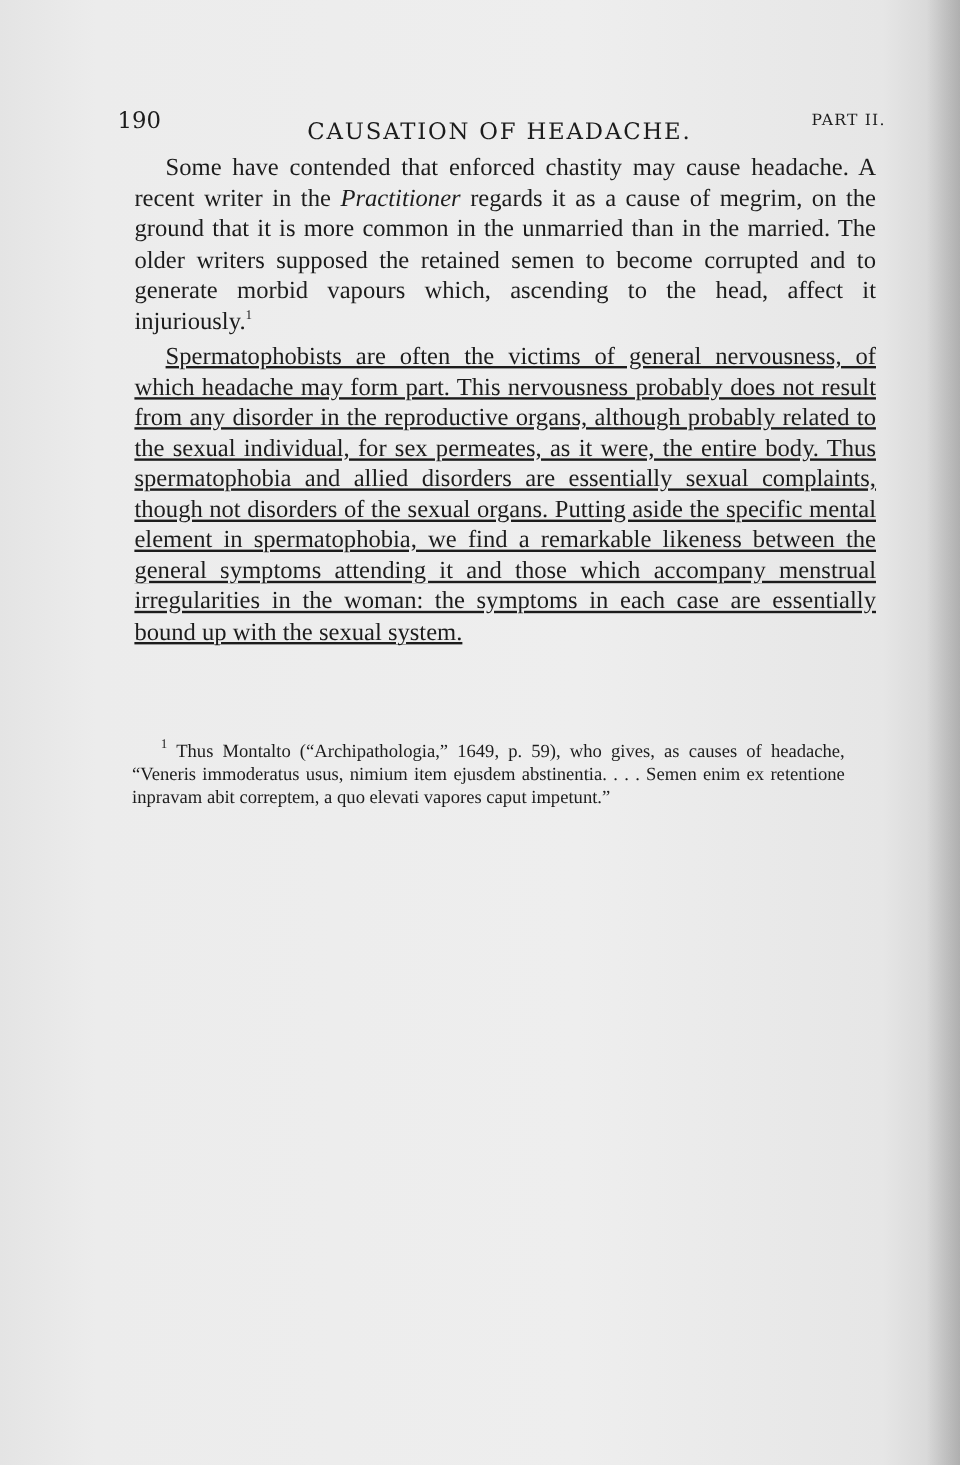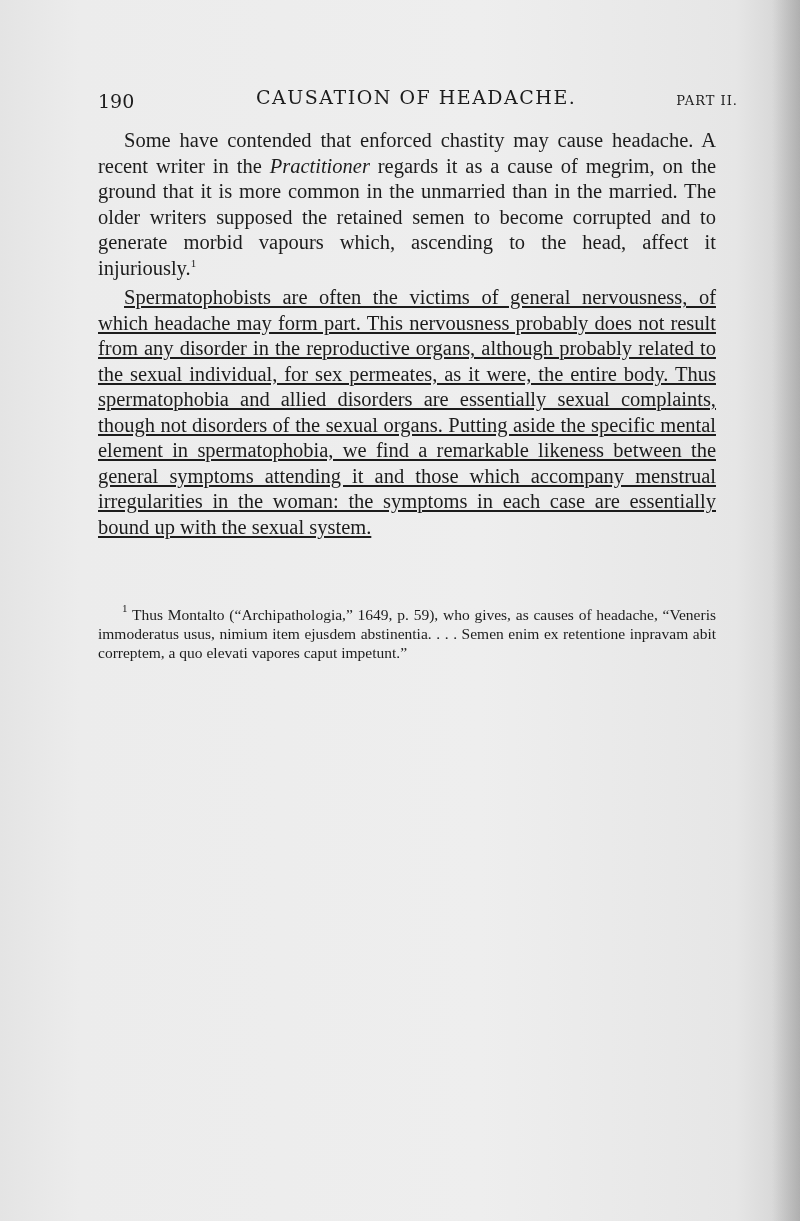--- a/index.html
+++ b/index.html
@@ -15,36 +15,36 @@
     background: linear-gradient(90deg, #e4e4e4 0%, #ececec 10%, #eeeeee 60%, #e6e6e6 92%, #cfcfcf 100%);
   }
   .spine {
     position: absolute; right: 0; top: 0; width: 28px; height: 1221px;
     background: linear-gradient(90deg, rgba(0,0,0,0) 0%, rgba(80,80,80,0.25) 100%);
   }
   .header {
     position: absolute; top: 86px; left: 98px; width: 640px; height: 30px;
   }
   .header .num { position: absolute; left: 0; top: 4px; font-size: 19px; }
-  .header .title { position: absolute; left: 158px; top: 0; font-size: 19px; letter-spacing: 1.5px; }
+  .header .title { position: absolute; left: 158px; top: 13px; font-size: 19px; letter-spacing: 1.5px; }
   .header .part { position: absolute; right: 0; top: 7px; font-size: 13px; letter-spacing: 1px; margin-left: 24px; }
   .body {
-    position: absolute; left: 98px; top: 128px; width: 618px;
+    position: absolute; left: 112px; top: 128px; width: 618px;
     font-family: "Liberation Serif", "DejaVu Serif", serif;
     font-size: 20.5px; line-height: 25.5px; text-align: justify;
   }
   .body p { margin: 0 0 0 0; text-indent: 26px; }
   .body p + p { margin-top: 4px; text-decoration: underline; }
   sup { font-size: 11px; vertical-align: 8px; line-height: 0; }
   .footnote {
     position: absolute; left: 98px; top: 605px; width: 618px;
     font-family: "Liberation Serif", "DejaVu Serif", serif;
     font-size: 15.5px; line-height: 19px; text-align: justify;
   }
-  .footnote p { margin: 0; text-indent: 24px; }
+  .footnote p { margin: 12px; text-indent: 24px; }
   .bleed {
     position: absolute; left: 98px; top: 720px; width: 640px; height: 440px;
     opacity: 0.12; font-size: 12px; line-height: 16px; color: #555;
     font-family: "Liberation Serif", serif;
   }
 </style>
 </head>
 <body>
 
 <div class="page">

